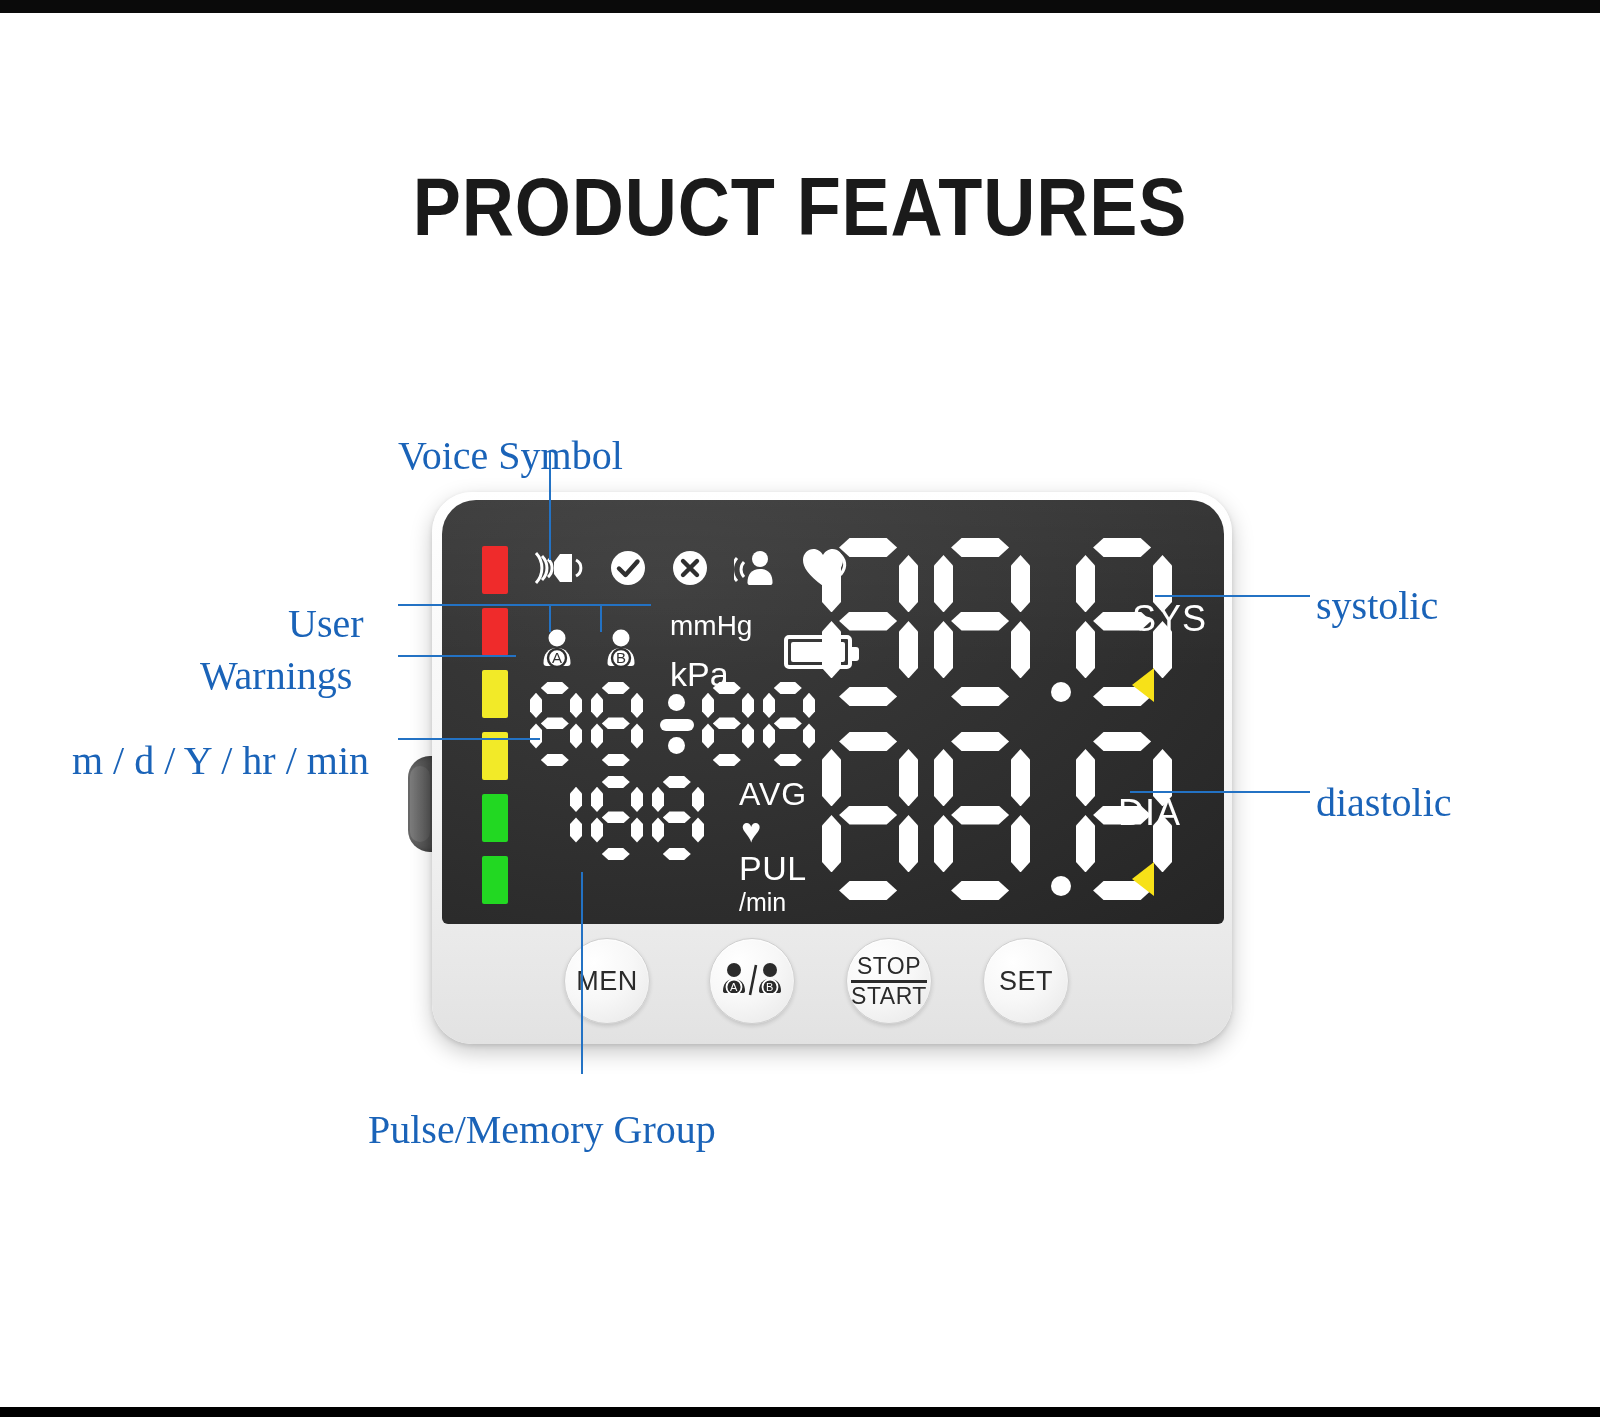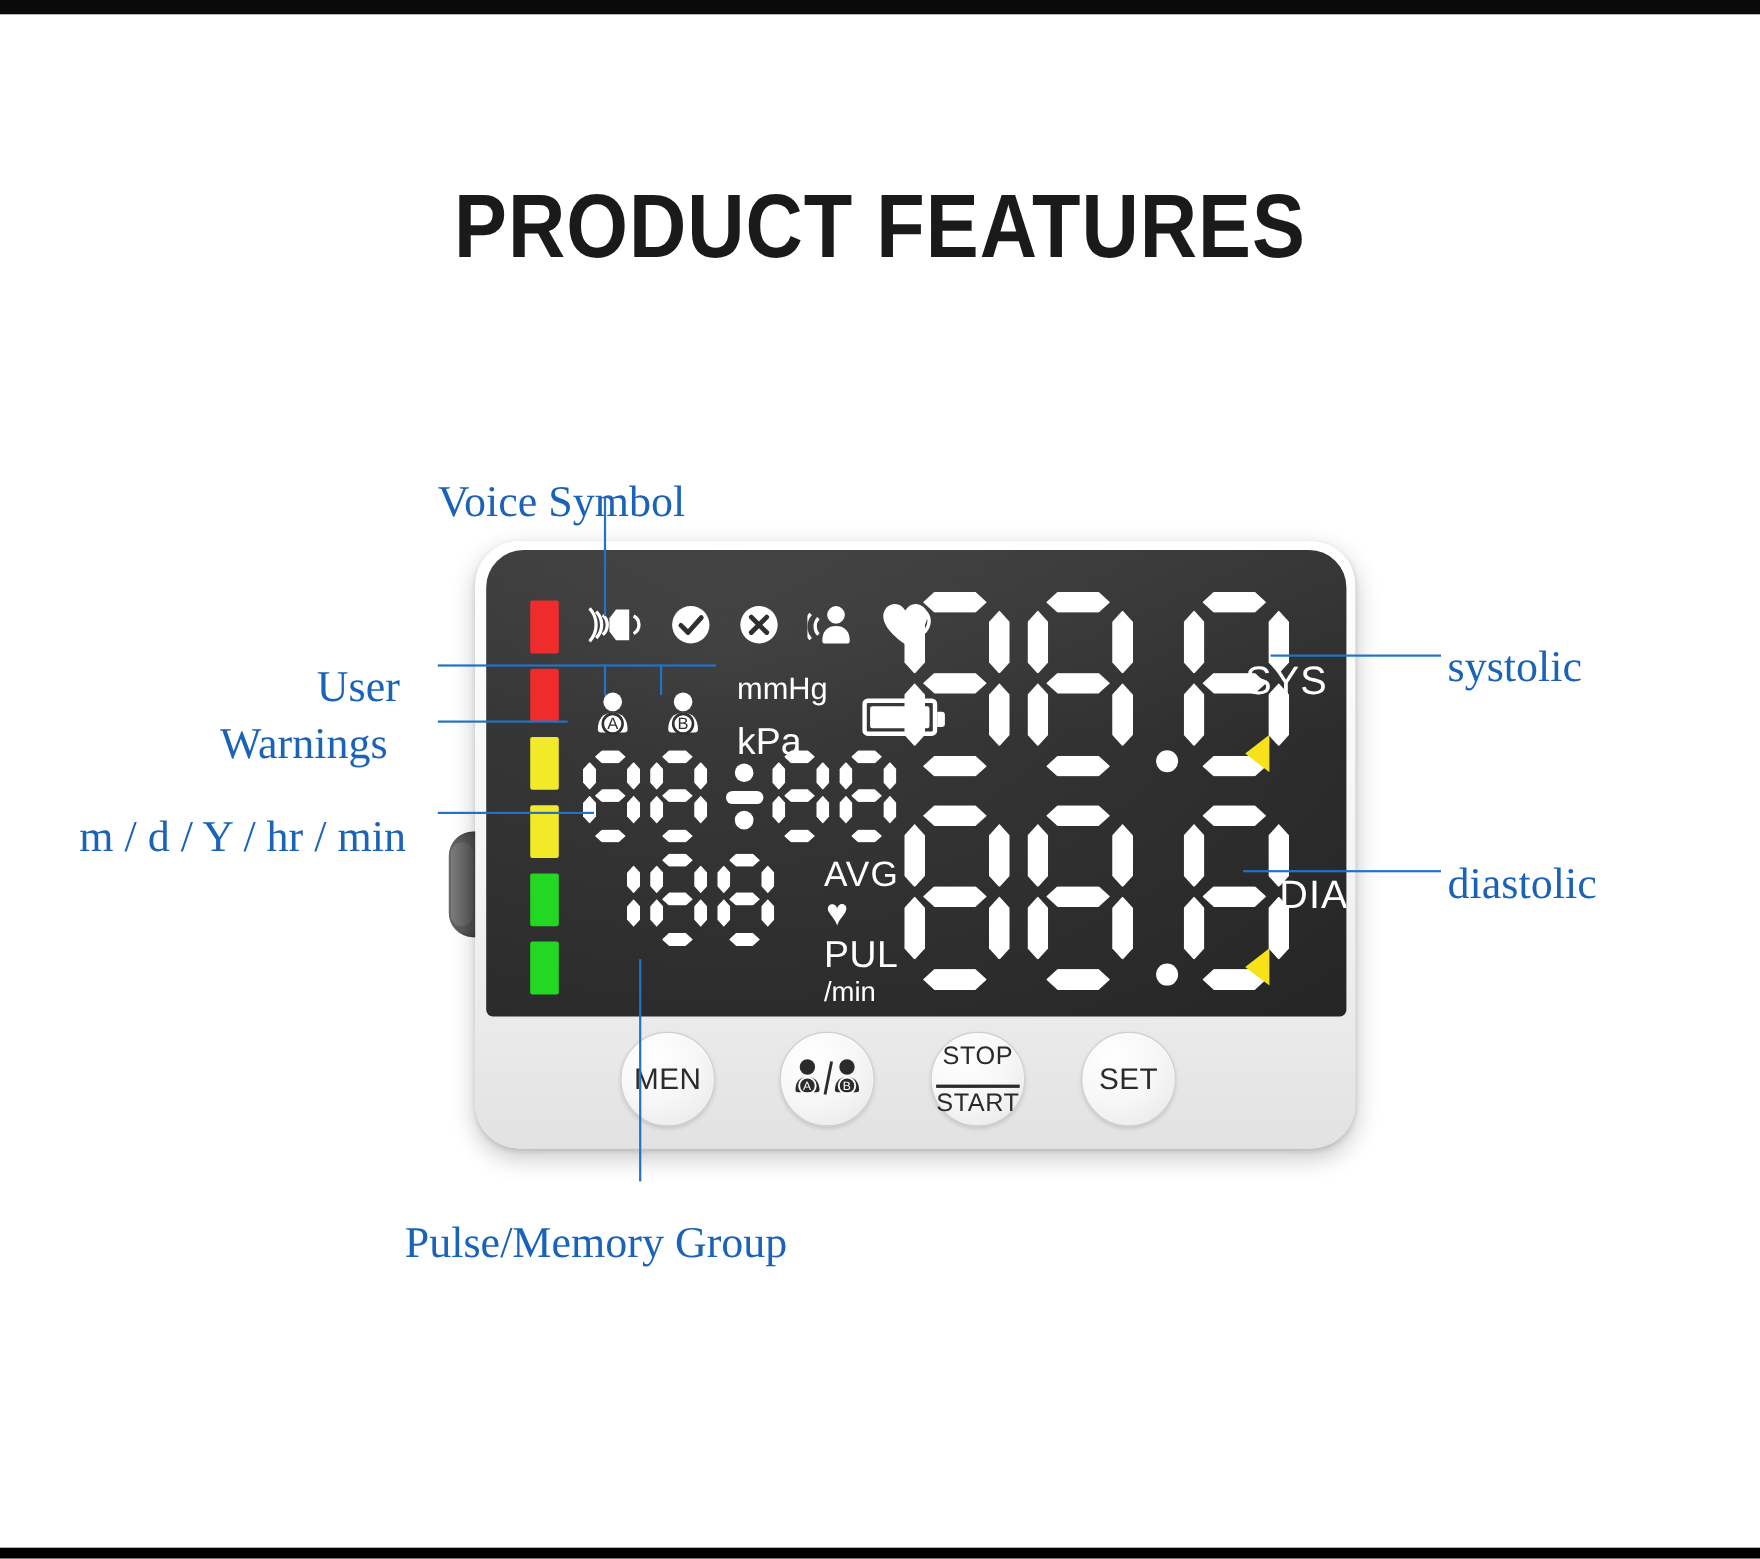--- a/index.html
+++ b/index.html
@@ -96,21 +96,21 @@
 
   
   .timerow { position:absolute; left:88px; top:182px; display:flex; align-items:center; }
   .colon { position:relative; width:30px; height:84px; margin:0 10px; }
   .colon b{ position:absolute; left:6px; width:17px; height:17px; border-radius:50%; background:#fff; display:block;}
   .colon b.d1{ top:12px; } .colon b.d2{ top:55px; }
   .colon i{ position:absolute; left:-2px; top:37px; width:34px; height:12px; border-radius:6px; background:#fff; display:block;}
 
   
   .pulserow { position:absolute; left:88px; top:276px; display:flex; align-items:flex-start; }
-  .pulselbl { margin-left:36px; color:#fff; font-family:"Liberation Sans", sans-serif; text-align:left; }
+  .pulselbl { margin-left:26px; color:#fff; font-family:"Liberation Sans", sans-serif; text-align:left; }
   .pulselbl .avg { font-size:32px; letter-spacing:1px; }
   .pulselbl .hrt { font-size:34px; line-height:1.05; margin:2px 0 10px 2px; }
   .pulselbl .pul { font-size:34px; letter-spacing:0.5px; }
   .pulselbl .pmin{ font-size:25px; }
 
   
   .big-sys { position:absolute; left:380px; top:38px; }
   .big-dia { position:absolute; left:380px; top:232px; }
   .biglbl {
     position:absolute; color:#fff; font-family:"Liberation Sans", sans-serif; font-size:36px; letter-spacing:1px;
@@ -130,21 +130,21 @@
     position:absolute; top:6px; width:86px; height:86px; border-radius:50%;
     background:radial-gradient(circle at 34% 28%, #ffffff 0%, #f7f7f7 48%, #e6e6e6 100%);
     border:1px solid #cfcfcf;
     box-shadow:0 2px 4px rgba(0,0,0,0.14), inset 0 1px 2px rgba(255,255,255,0.9);
     display:flex; align-items:center; justify-content:center;
     color:#2b2b2b; font-family:"Liberation Sans", sans-serif; font-size:27px; letter-spacing:0.5px;
   }
   .btn.b1{ left:132px; } .btn.b2{ left:277px; }
   .btn.b3{ left:414px; } .btn.b4{ left:551px; }
   .ss { text-align:center; line-height:1.08; font-size:23px; }
-  .ss .top { display:block; border-bottom:3px solid #2b2b2b; padding-bottom:14px; }
+  .ss .top { display:block; border-bottom:3px solid #2b2b2b; padding-bottom:1px; }
   .ss .bot { display:block; padding-top:1px; }
 </style>
 </head>
 <body>
 
 <div class="bar-top"></div>
 <div class="bar-bottom"></div>
 
 <div class="title">PRODUCT FEATURES</div>
 
@@ -381,21 +381,21 @@
           <span style="left: 17.1px; top: 0px; width: 58px; height: 19px; clip-path: polygon(10.45px 0px, calc(100% - 10.45px) 0px, 100% 50%, calc(100% - 10.45px) 100%, 10.45px 100%, 0px 50%);"></span>
           <span style="left: 77px; top: 17.1px; width: 19px; height: 57.4px; clip-path: polygon(0px 10.45px, 50% 0px, 100% 10.45px, 100% calc(100% - 10.45px), 50% 100%, 0px calc(100% - 10.45px));"></span>
           <span style="left: 77px; top: 83.05px; width: 19px; height: 57.4px; clip-path: polygon(0px 10.45px, 50% 0px, 100% 10.45px, 100% calc(100% - 10.45px), 50% 100%, 0px calc(100% - 10.45px));"></span>
           <span style="left: 17.1px; top: 149px; width: 58px; height: 19px; clip-path: polygon(10.45px 0px, calc(100% - 10.45px) 0px, 100% 50%, calc(100% - 10.45px) 100%, 10.45px 100%, 0px 50%);"></span>
           <span style="left: 0px; top: 83.05px; width: 19px; height: 57.4px; clip-path: polygon(0px 10.45px, 50% 0px, 100% 10.45px, 100% calc(100% - 10.45px), 50% 100%, 0px calc(100% - 10.45px));"></span>
           <span style="left: 0px; top: 17.1px; width: 19px; height: 57.4px; clip-path: polygon(0px 10.45px, 50% 0px, 100% 10.45px, 100% calc(100% - 10.45px), 50% 100%, 0px calc(100% - 10.45px));"></span>
           <span style="left: 17.1px; top: 73.55px; width: 58px; height: 19px; clip-path: polygon(10.45px 0px, calc(100% - 10.45px) 0px, 100% 50%, calc(100% - 10.45px) 100%, 10.45px 100%, 0px 50%);"></span>
         </span>
       </span>
   </div>
-  <div class="biglbl" style="left:721px;top:292px;">DIA</div>
+  <div class="biglbl" style="left:676px;top:292px;">DIA</div>
   <div class="tri" style="left:690px;top:362px;"></div>
 </div>
 
 <div class="anno" style="left:398px;top:408px;">Voice Symbol</div>
 <div class="ln ln-v" style="left:549px;top:452px;height:108px;"></div>
 
 <div class="anno" style="left:288px;top:576px;">User</div>
 <div class="ln ln-h" style="left:398px;top:604px;width:253px;"></div>
 <div class="ln ln-v" style="left:549px;top:604px;height:28px;"></div>
 <div class="ln ln-v" style="left:600px;top:604px;height:28px;"></div>

